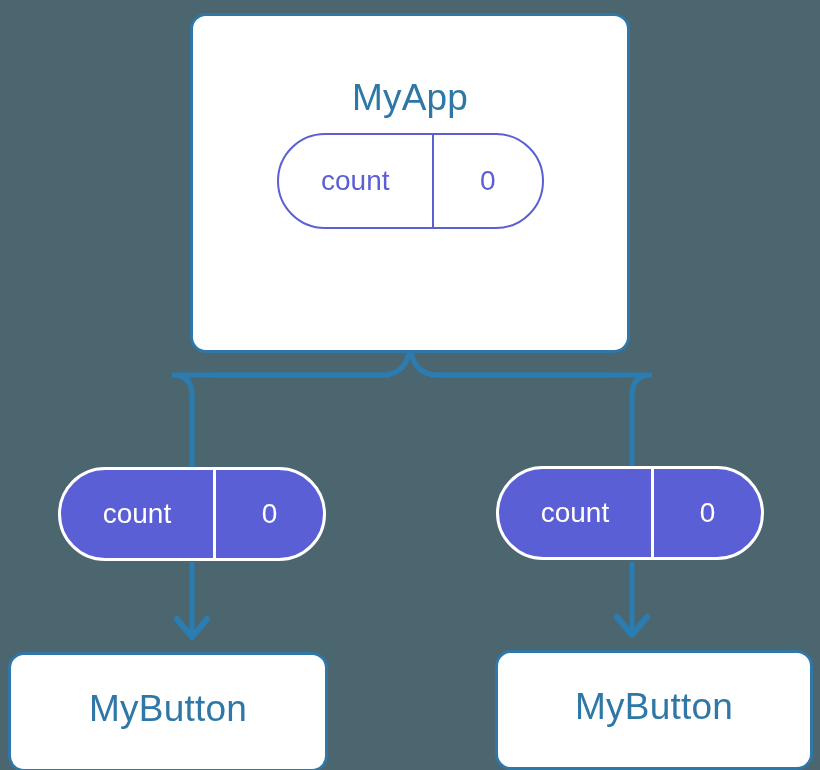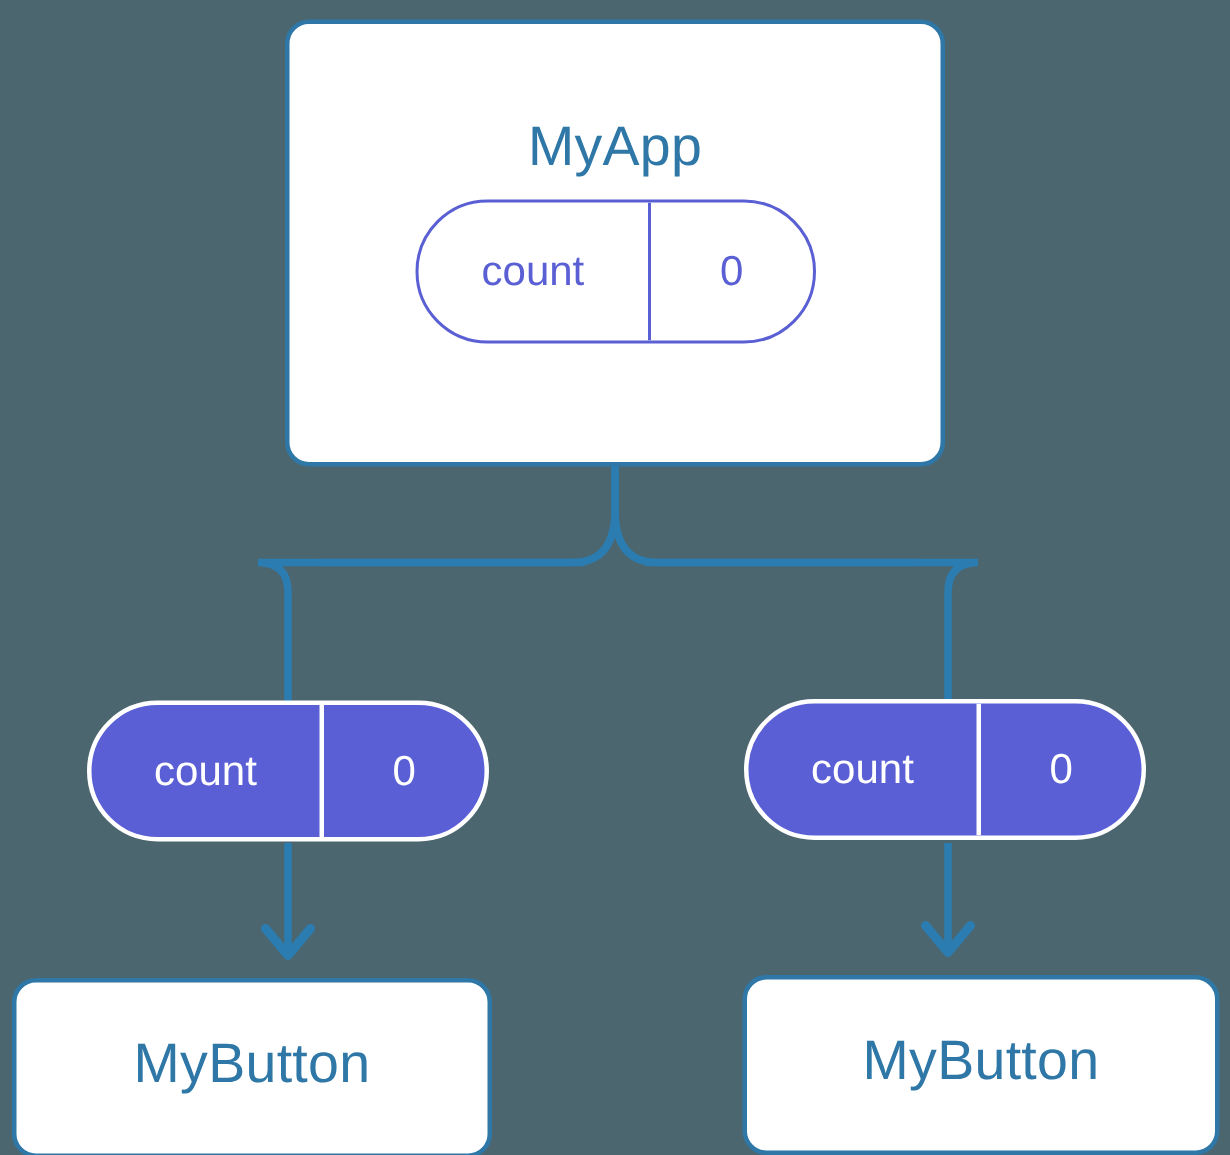--- a/index.html
+++ b/index.html
@@ -42,21 +42,21 @@
     letter-spacing: 0.2px;
     text-align: center;
     line-height: 1;
   }
 
   
   #app-node {
     left: 190px;
     top: 13px;
     width: 440px;
-    height: 298px;
+    height: 340px;
   }
   #app-node .card-title {
     position: absolute;
     left: 0;
     right: 0;
     top: 63px;
   }
 
   
   .button-node {

